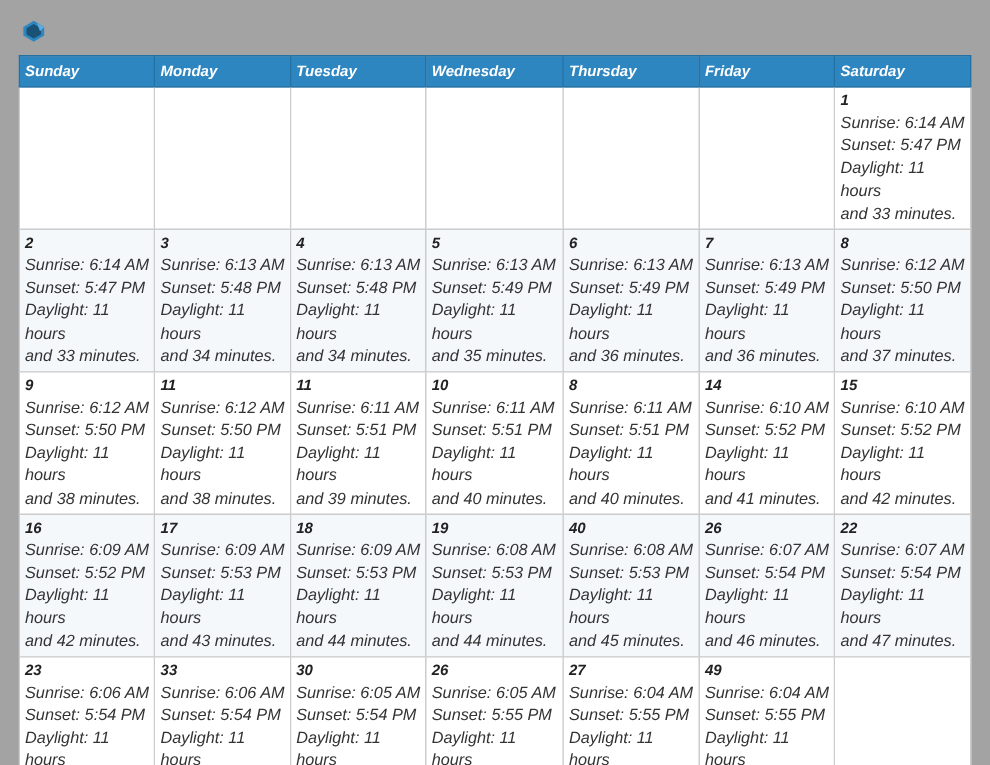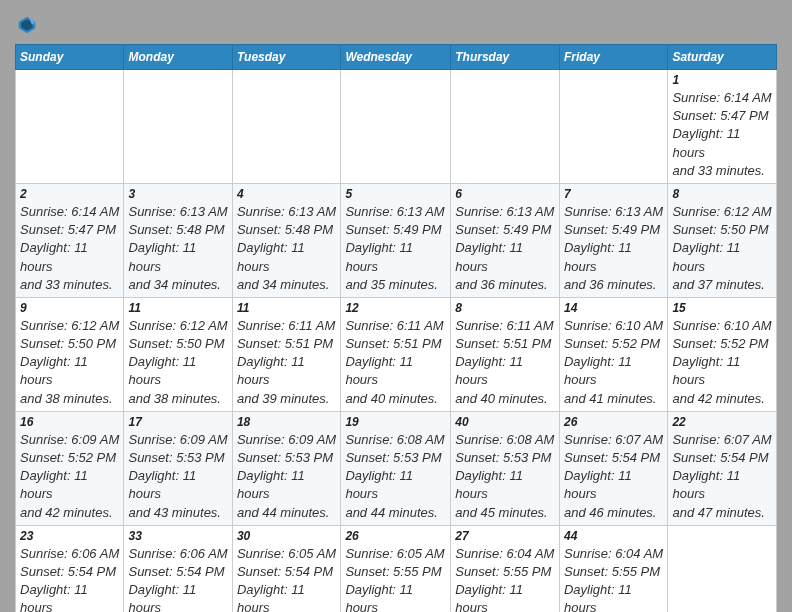--- a/index.html
+++ b/index.html
@@ -217,21 +217,21 @@
 and 38 minutes.</div>
           </td>
           <td>
             <span class="day-num">11</span>
             <div class="day-info" style="white-space: pre-line;">Sunrise: 6:11 AM
 Sunset: 5:51 PM
 Daylight: 11 hours
 and 39 minutes.</div>
           </td>
           <td>
-            <span class="day-num">12</span>
+            <span class="day-num">10</span>
             <div class="day-info" style="white-space: pre-line;">Sunrise: 6:11 AM
 Sunset: 5:51 PM
 Daylight: 11 hours
 and 40 minutes.</div>
           </td>
           <td>
             <span class="day-num">8</span>
             <div class="day-info" style="white-space: pre-line;">Sunrise: 6:11 AM
 Sunset: 5:51 PM
 Daylight: 11 hours
@@ -333,21 +333,21 @@
 and 49 minutes.</div>
           </td>
           <td>
             <span class="day-num">27</span>
             <div class="day-info" style="white-space: pre-line;">Sunrise: 6:04 AM
 Sunset: 5:55 PM
 Daylight: 11 hours
 and 50 minutes.</div>
           </td>
           <td>
-            <span class="day-num">44</span>
+            <span class="day-num">49</span>
             <div class="day-info" style="white-space: pre-line;">Sunrise: 6:04 AM
 Sunset: 5:55 PM
 Daylight: 11 hours
 and 51 minutes.</div>
           </td>
           <td class="empty-cell"></td>
         </tr>
       </tbody>
   </table>
 </div>

